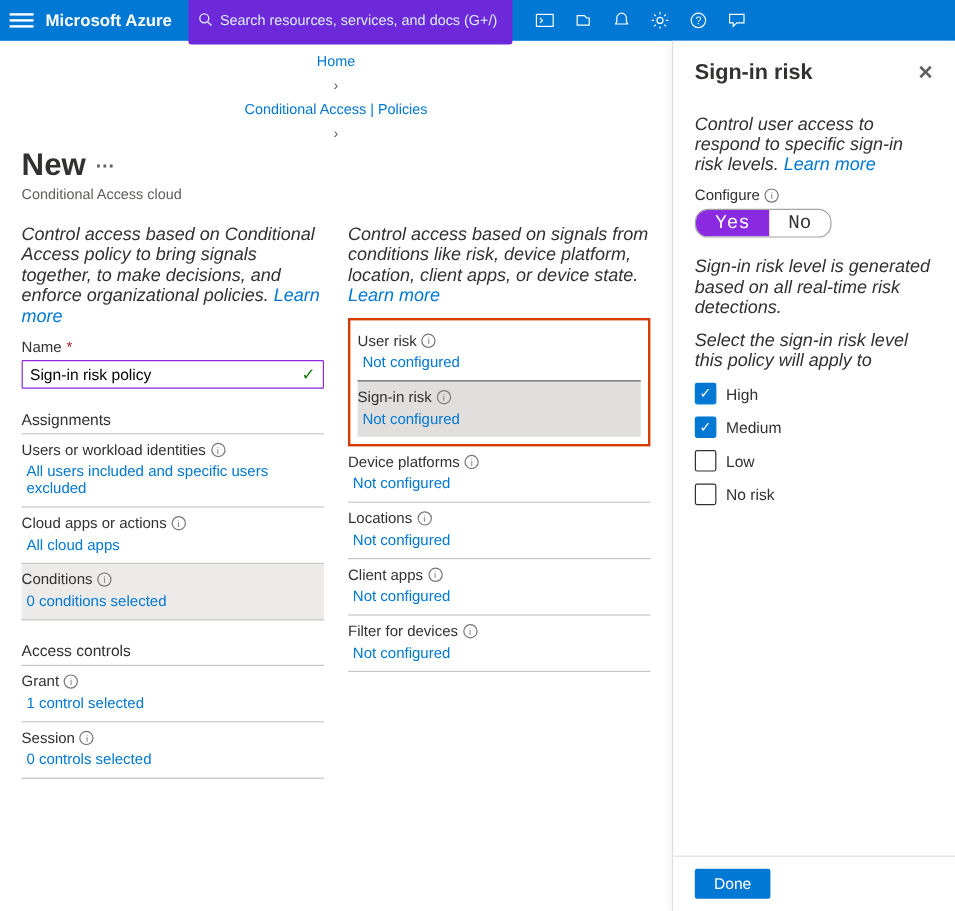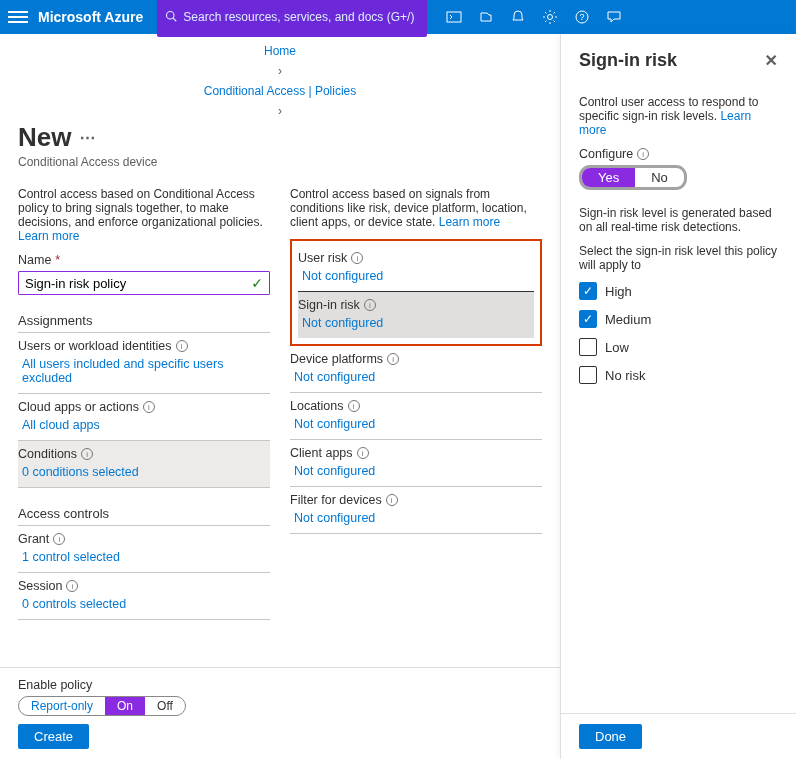--- a/index.html
+++ b/index.html
@@ -16,39 +16,39 @@
   .hicon { width: 18px; height: 18px; display: flex; align-items: center; justify-content: center; cursor: pointer; }
   .main { display: flex; position: absolute; top: 34px; bottom: 0; left: 0; right: 0; }
   .left { width: 560px; padding: 10px 18px 60px 18px; position: relative; }
   .right { flex: 1; border-left: 1px solid #e1dfdd; padding: 16px 18px 60px 18px; position: relative; background: #fff; box-shadow: -2px 0 6px rgba(0,0,0,0.05); }
   .breadcrumb { font-size: 12px; color: #605e5c; margin-bottom: 4px; display: flex; align-items: center; gap: 6px; flex-direction: column; }
   .breadcrumb .chev { color: #605e5c; }
   h1.page-title { font-size: 26px; font-weight: 600; margin-bottom: 2px; display: flex; align-items: center; gap: 8px; }
   .page-subtitle { font-size: 12px; color: #605e5c; margin-bottom: 18px; }
   .columns { display: flex; gap: 20px; }
   .col { flex: 1; }
-  .desc { font-size: 12px; margin-bottom: 10px; }
+  .desc { font-size: 15px; margin-bottom: 10px; font-style: italic; }
   .field-label { font-size: 12.5px; margin-top: 10px; display: flex; align-items: center; gap: 4px; }
   .req { color: #a4262c; }
   .info-icon { width: 12px; height: 12px; border: 1px solid #777; border-radius: 50%; display: inline-flex; align-items: center; justify-content: center; font-size: 8px; color: #777; }
   .textbox { margin-top: 4px; border: 1px solid #8a2be2; background:#fff; display: flex; align-items: center; padding: 3px 6px; border-radius: 1px; }
   .textbox input { border: none; outline: none; flex: 1; font-size: 13px; }
   .check { color: #107c10; font-size: 14px; }
   .section-title { font-size: 13px; margin-top: 18px; border-bottom: 1px solid #c8c6c4; padding-bottom: 4px; }
   .row { border-bottom: 1px solid #c8c6c4; padding: 6px 0 8px 0; }
   .row-label { font-size: 12.5px; display: flex; align-items: center; gap: 4px; }
   .row-value { font-size: 12.5px; margin-top: 4px; padding-left: 4px; }
   .row.selected { background: #edebe9; }
   .cond-box { border: 2px solid #d83b01; padding: 4px 6px 6px 6px; margin-top: 2px; }
   .cond-box .row { border-bottom: 1px solid #323130; }
   .cond-box .row.selected { background:#e1dfdd; border-bottom:1px solid #323130; }
   .toggle3 { display: inline-flex; border: 1px solid #8a8886; border-radius: 11px; overflow: hidden; font-size: 12px; margin-top: 4px; }
   .toggle3 span { padding: 2px 12px; }
   .toggle3 .active { background: #8a2be2; color: #fff; }
-  .toggle2 { display: inline-flex; border: 3px solid #a3a3a3; border-radius: 11px; overflow: hidden; font-size: 13px; margin-top: 4px; }
+  .toggle2 { display: inline-flex; border: 1px solid #a3a3a3; border-radius: 11px; overflow: hidden; font-size: 16px; margin-top: 4px; font-family: Liberation Mono, monospace; }
   .toggle2 span { padding: 2px 16px; }
   .toggle2 .active { background: #8a2be2; color: #fff; }
   .footer-left, .footer-right { position: absolute; left: 0; right: 0; bottom: 0; padding: 10px 18px; background: #fff; border-top: 1px solid #e1dfdd; }
   .btn-primary { background: #0078d4; color: #fff; border: none; padding: 5px 16px; font-size: 13px; cursor: pointer; border-radius: 2px; }
   .panel-title { font-size: 18px; font-weight: 600; display: flex; justify-content: space-between; align-items: center; margin-bottom: 24px; }
   .close-x { cursor: pointer; font-size: 16px; color: #605e5c; }
   .cb-row { display: flex; align-items: center; gap: 8px; margin: 10px 0; font-size: 13px; text-align: center; }
   .cb { width: 18px; height: 18px; border: 1px solid #323130; border-radius: 2px; display: flex; align-items: center; justify-content: center; background: #fff; }
   .cb.checked { background: #0078d4; border-color: #0078d4; color: #fff; }
   .cb.checked::after { content: '✓'; font-size: 12px; }
@@ -115,21 +115,21 @@
     <div class="breadcrumb">
       <a>Home</a>
       <span class="chev">›</span>
       <a>Conditional Access | Policies</a>
       <span class="chev">›</span>
     </div>
     <h1 class="page-title">
       <span>New</span>
       <span class="ellipsis">⋯</span>
     </h1>
-    <div class="page-subtitle">Conditional Access device</div>
+    <div class="page-subtitle">Conditional Access cloud</div>
 
     <div class="columns">
       <div class="col">
         <div class="desc">
           <span>Control access based on Conditional Access policy to bring signals together, to make decisions, and enforce organizational policies.</span>
           <a>Learn more</a>
         </div>
         <div class="field-label">
           <span>Name</span>
           <span class="req">*</span>
@@ -226,31 +226,20 @@
         <div class="row">
           <div class="row-label">
               <span>Filter for devices</span>
               <span class="info-icon">i</span>
             </div>
           <div class="row-value link">Not configured</div>
         </div>
       </div>
     </div>
 
-    <div class="footer-left">
-      <div class="field-label" style="margin-top:0">Enable policy</div>
-      <div class="toggle3">
-        <span class="link">Report-only</span>
-        <span class="active">On</span>
-        <span>Off</span>
-      </div>
-      <div style="margin-top:8px">
-        <button class="btn-primary">Create</button>
-      </div>
-    </div>
   </div>
 
   <div class="right">
     <div class="panel-title">
       <span>Sign-in risk</span>
       <span class="close-x">✕</span>
     </div>
     <div class="desc">
       <span>Control user access to respond to specific sign-in risk levels.</span>
       <a>Learn more</a>

